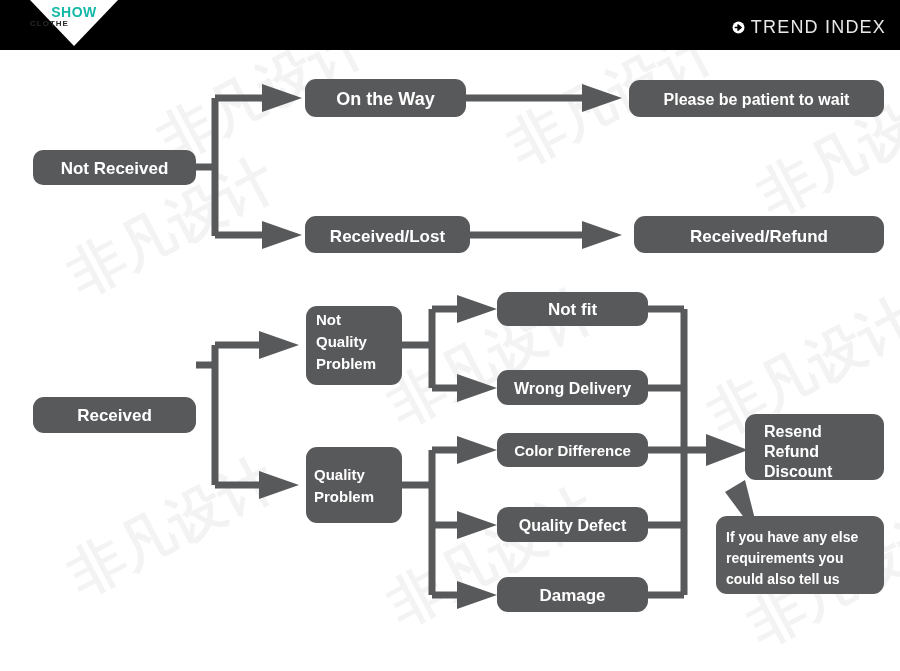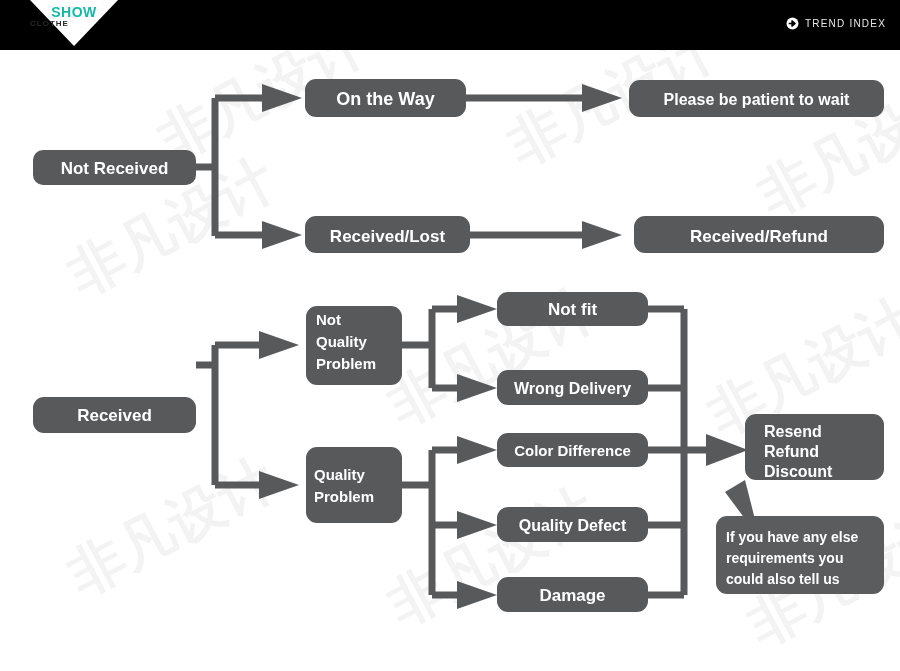--- a/index.html
+++ b/index.html
@@ -15,21 +15,21 @@
              clip-path:polygon(0 0,100% 0,50% 100%);}
   #logo-show{position:absolute;left:0;top:4px;width:88px;text-align:center;
              font-size:14px;font-weight:bold;color:#14b8a6;letter-spacing:.5px;
              font-family:Liberation Sans, sans-serif;}
   #logo-clothe{position:absolute;left:0;top:19px;width:88px;text-align:left;
                font-size:8px;font-weight:bold;color:#2a2a2a;letter-spacing:1px;
                font-family:"Liberation Sans",sans-serif;}
   #header-title{position:absolute;left:96px;top:12px;color:#ffffff;
                 font-size:20px;font-weight:bold;letter-spacing:0px;}
   #brand{position:absolute;right:14px;top:17px;display:flex;align-items:center;gap:6px;}
-  #brand-text{color:#e8e8e8;font-size:10px;letter-spacing:1.2px;
+  #brand-text{color:#e8e8e8;font-size:18px;letter-spacing:1.2px;
               font-family:"Liberation Sans",sans-serif;}
   #brand-icon{width:13px;height:13px;display:block;}
 
   
   .wm{position:absolute;color:#000;opacity:.045;font-size:56px;font-weight:bold;
       white-space:nowrap;user-select:none;pointer-events:none;
       font-family:"DejaVu Sans",sans-serif;transform:rotate(-28deg);}
 
   
   #flow{position:absolute;left:0;top:50px;width:900px;height:621px;}

